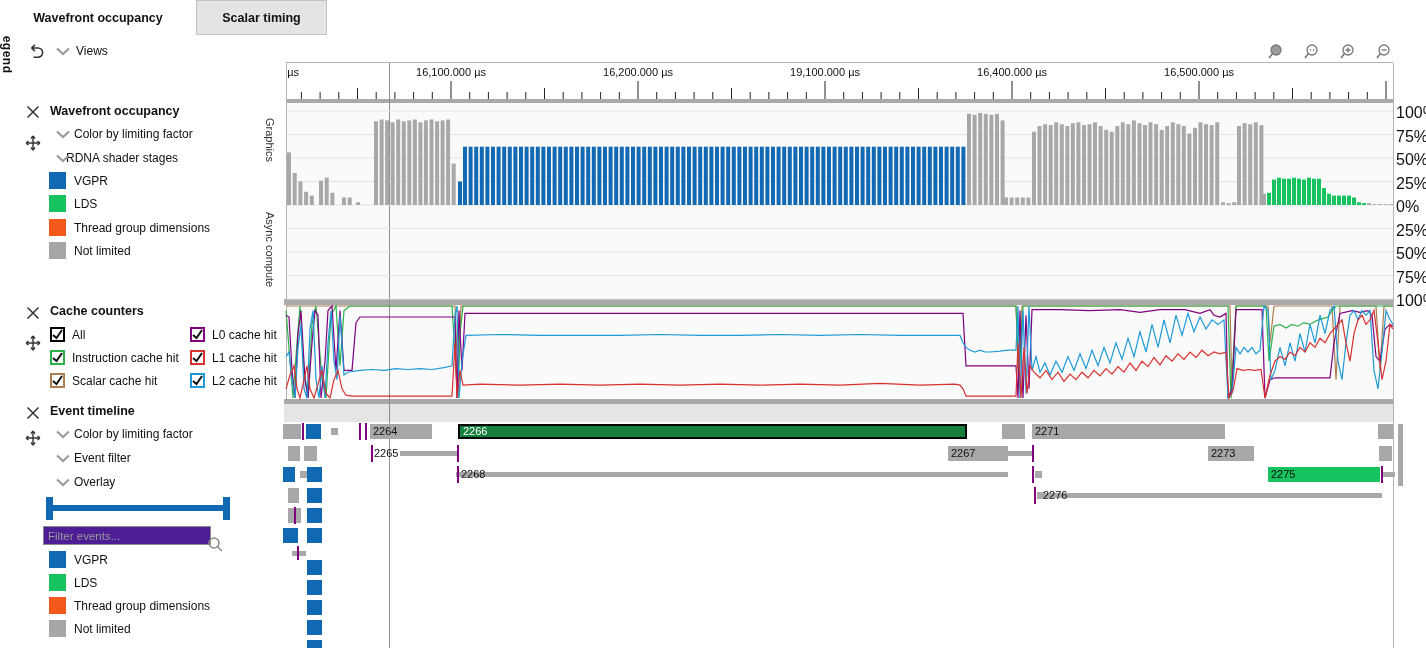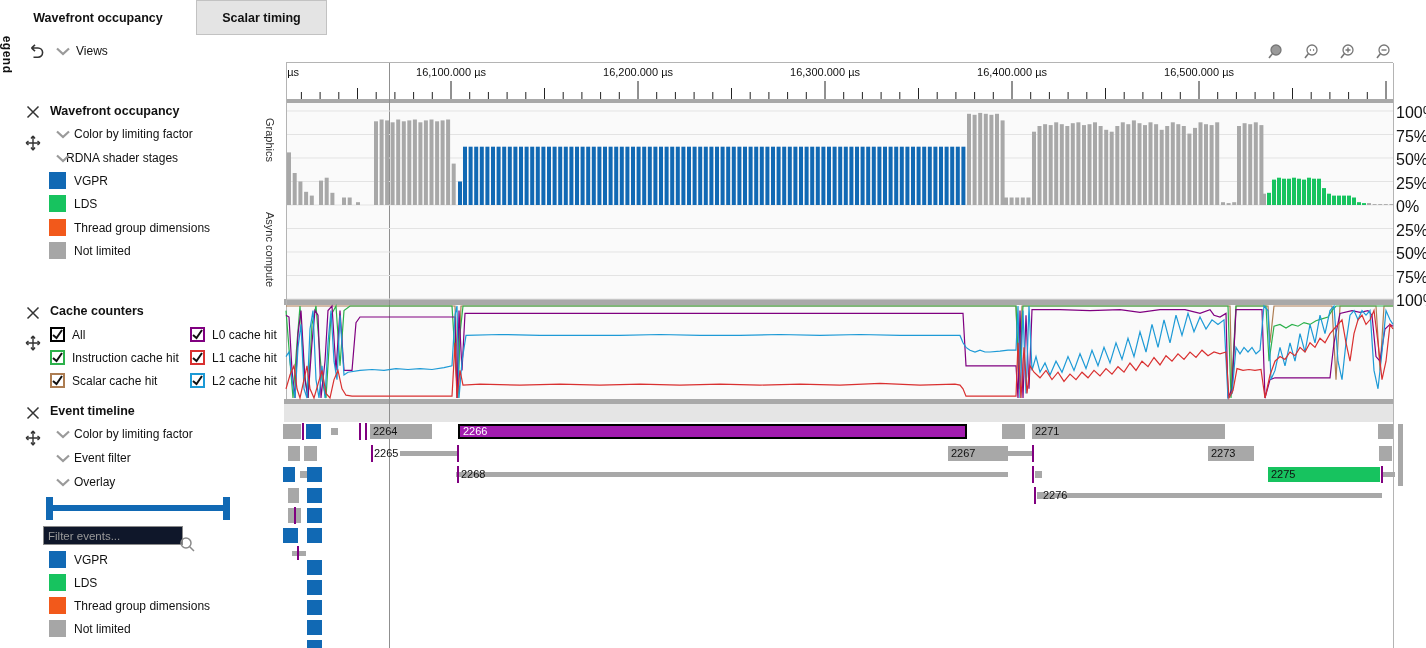--- a/index.html
+++ b/index.html
@@ -16,22 +16,22 @@
   .hide-legend{left:1px;top:38px;font-weight:bold;font-size:12px;letter-spacing:.5px;}
   .grp-label{color:#333;font-size:11px;}
   
   .sec-title{position:absolute;font-weight:bold;font-size:12.5px;}
   .row-lb{position:absolute;font-size:12px;white-space:nowrap;}
   .sw{display:inline-block;width:17px;height:17px;vertical-align:middle;}
   .cb{position:absolute;width:11px;height:11px;border:2px solid #000;background:#fff;}
   .icon-btn{position:absolute;cursor:default;}
   .chev{position:absolute;}
   
-  .filter-box{position:absolute;left:43px;top:526px;width:140px;height:19px;border:1px solid #8a8a8a;
-      background:#0f172a;box-sizing:border-box;display:flex;align-items:center;}
+  .filter-box{position:absolute;left:43px;top:526px;width:168px;height:19px;border:1px solid #8a8a8a;
+      background:#4c1d95;box-sizing:border-box;display:flex;align-items:center;}
   .filter-box span.ph{color:#9a9a9a;font-size:11.5px;padding-left:4px;flex:1;}
   
   .splitter{position:absolute;background:#a9a9a9;}
   .border-v{position:absolute;width:1px;background:#b4b4b4;}
   .border-h{position:absolute;height:1px;background:#b4b4b4;}
   .marker{position:absolute;width:1px;background:#8f8f8f;z-index:2;}
   .ruler-label{position:absolute;top:3px;width:110px;text-align:center;font-size:11px;color:#111;}
   .pct{position:absolute;left:1396px;font-size:16px;color:#111;}
   .ev-bar{position:absolute;box-sizing:border-box;z-index:3;}
   .ev-lbl{position:absolute;font-size:11px;z-index:4;white-space:nowrap;text-align:right;}
@@ -310,21 +310,21 @@
         <line x1="1005.5" x2="1005.5" y1="25" y2="36" stroke="#222" stroke-width="1"></line>
         <line x1="1024.2" x2="1024.2" y1="29" y2="36" stroke="#222" stroke-width="1"></line>
         <line x1="1042.8999999999999" x2="1042.8999999999999" y1="29" y2="36" stroke="#222" stroke-width="1"></line>
         <line x1="1061.6" x2="1061.6" y1="29" y2="36" stroke="#222" stroke-width="1"></line>
         <line x1="1080.3" x2="1080.3" y1="29" y2="36" stroke="#222" stroke-width="1"></line>
         <line x1="1099" x2="1099" y1="18" y2="36" stroke="#222" stroke-width="1"></line>
       </svg>
       <div class="ruler-label" style="left: -78px;">16,000.000 µs</div>
       <div class="ruler-label" style="left: 109px;">16,100.000 µs</div>
       <div class="ruler-label" style="left: 296px;">16,200.000 µs</div>
-      <div class="ruler-label" style="left: 483px;">16,300.000 µs</div>
+      <div class="ruler-label" style="left: 483px;">19,100.000 µs</div>
       <div class="ruler-label" style="left: 670px;">16,400.000 µs</div>
       <div class="ruler-label" style="left: 857px;">16,500.000 µs</div>
     </div>
   <svg id="occ-svg" style="left:287px;top:103px" width="1106" height="196">
       <line x1="0" x2="1106" y1="8" y2="8" stroke="#e3e3e3" stroke-width="1"></line>
       <line x1="0" x2="1106" y1="31.5" y2="31.5" stroke="#e3e3e3" stroke-width="1"></line>
       <line x1="0" x2="1106" y1="55" y2="55" stroke="#e3e3e3" stroke-width="1"></line>
       <line x1="0" x2="1106" y1="78.5" y2="78.5" stroke="#e3e3e3" stroke-width="1"></line>
       <line x1="0" x2="1106" y1="102" y2="102" stroke="#e3e3e3" stroke-width="1"></line>
       <line x1="0" x2="1106" y1="125.5" y2="125.5" stroke="#e3e3e3" stroke-width="1"></line>
@@ -539,21 +539,21 @@
   <div class="layer" id="events-layer">
       <div class="ev-bar" style="left: 283px; top: 424px; width: 18px; height: 15px; background: rgb(168, 168, 168);"></div>
       <div class="ev-tick" style="left: 302px; top: 423px; height: 17px; background: rgb(128, 0, 128);"></div>
       <div class="ev-bar" style="left: 306px; top: 424px; width: 15px; height: 15px; background: rgb(17, 105, 180);"></div>
       <div class="ev-sq" style="left: 331px; top: 428px;"></div>
       <div class="ev-tick" style="left: 359px; top: 423px; height: 17px; background: rgb(128, 0, 128);"></div>
       <div class="ev-tick" style="left: 365px; top: 423px; height: 17px; background: rgb(128, 0, 128);"></div>
       <div class="ev-bar" style="left: 370px; top: 424px; width: 62px; height: 15px; background: rgb(168, 168, 168);">
         <span style="position: absolute; left: 3px; top: 0px; font-size: 11px; line-height: 15px; color: rgb(17, 17, 17);">2264</span>
       </div>
-      <div class="ev-bar" style="left: 458px; top: 424px; width: 509px; height: 15px; background: #a21caf; border: 2px solid rgb(0, 0, 0); text-decoration: underline;">
+      <div class="ev-bar" style="left: 458px; top: 424px; width: 509px; height: 15px; background: #15803d; border: 2px solid rgb(0, 0, 0); text-decoration: underline;">
         <span style="position: absolute; left: 3px; top: 0px; font-size: 11px; line-height: 11px; color: rgb(255, 255, 255);">2266</span>
       </div>
       <div class="ev-bar" style="left: 1002px; top: 424px; width: 23px; height: 15px; background: rgb(168, 168, 168);"></div>
       <div class="ev-bar" style="left: 1032px; top: 424px; width: 193px; height: 15px; background: rgb(168, 168, 168);">
         <span style="position: absolute; left: 3px; top: 0px; font-size: 11px; line-height: 15px; color: rgb(17, 17, 17);">2271</span>
       </div>
       <div class="ev-bar" style="left: 1378px; top: 424px; width: 15px; height: 15px; background: rgb(168, 168, 168);"></div>
       <div class="ev-bar" style="left: 288px; top: 446px; width: 12px; height: 15px; background: rgb(168, 168, 168);"></div>
       <div class="ev-bar" style="left: 304px; top: 446px; width: 13px; height: 15px; background: rgb(168, 168, 168);"></div>
       <div class="ev-tick" style="left: 371px; top: 445px; height: 17px; background: rgb(128, 0, 128);"></div>

